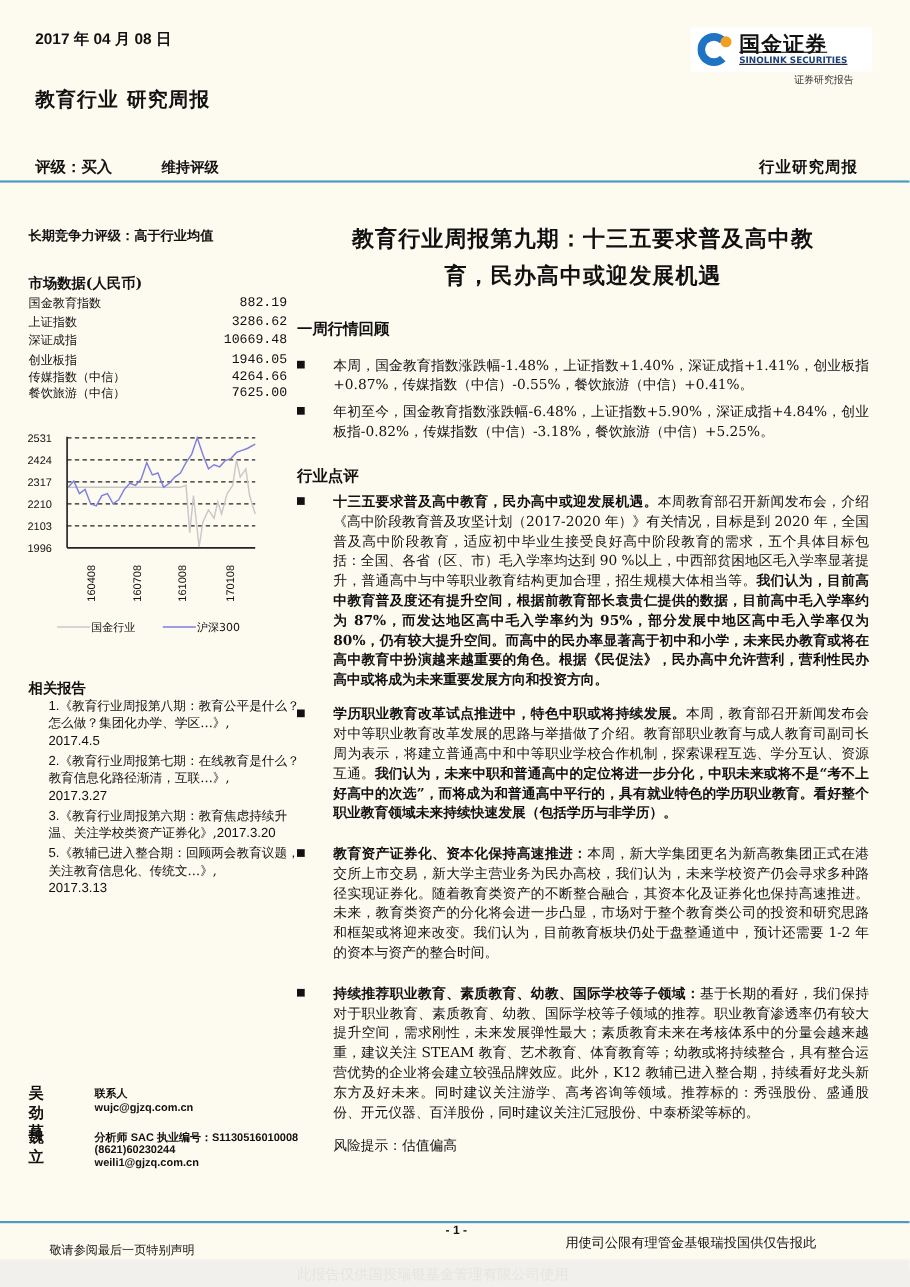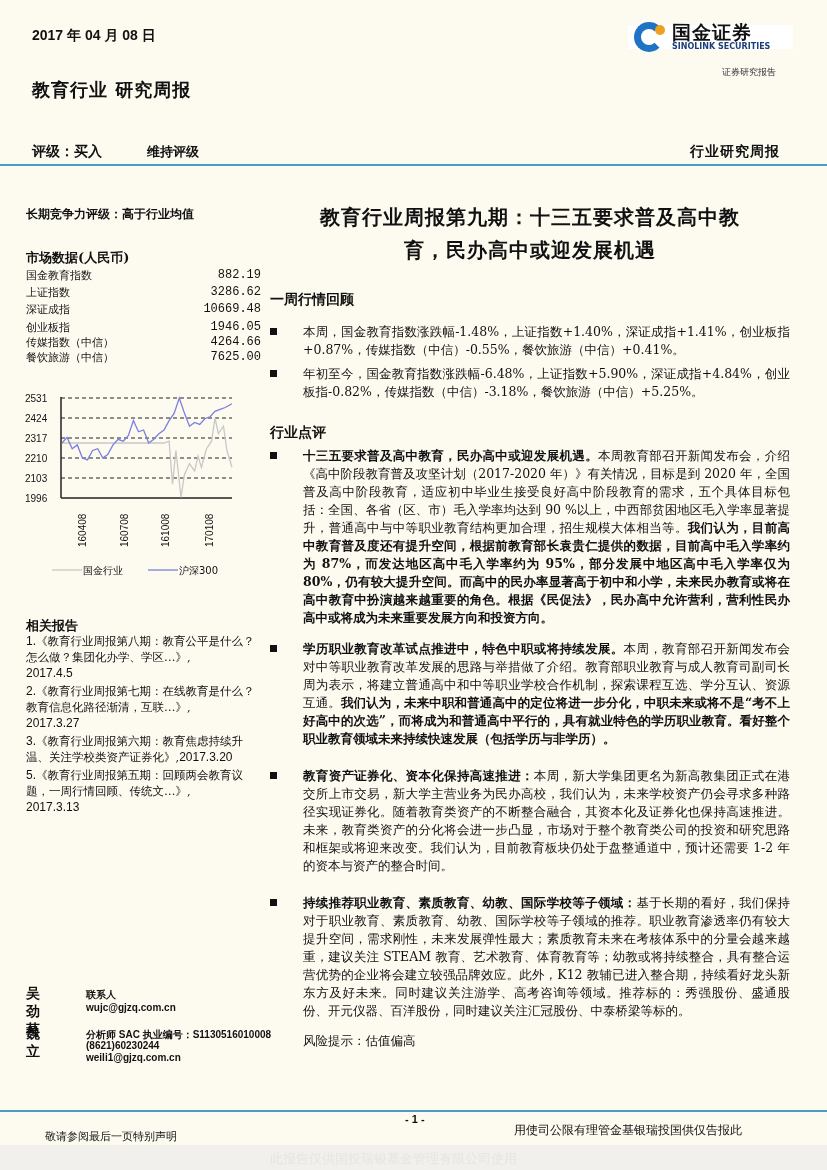--- a/index.html
+++ b/index.html
@@ -8,36 +8,36 @@
     background:#fdfaf0;
     font-family:"DejaVu Serif", serif; color:#111;
   }
   .abs { position:absolute; }
   .date { left:32px; top:27px; font-family:"Liberation Sans", sans-serif; font-weight:bold; font-size:14px; }
   .doc-type { left:32px; top:78px; font-size:18px; font-weight:bold; letter-spacing:1px; }
   .rating { left:32px; top:143px; font-size:14px; font-weight:bold; }
   .rating .maintain { margin-left:40px; font-size:13px; }
   .report-kind { right:47px; top:143px; font-size:14px; font-weight:bold; letter-spacing:1px; }
   .rule { left:0; width:827px; height:2px; background:#4a9cc4; }
-  .logo { left:628px; top:25px; width:165px; height:24px; background:#fff; display:flex; align-items:center; }
+  .logo { left:628px; top:25px; width:165px; height:40px; background:#fff; display:flex; align-items:center;text-decoration:underline; }
   .logo-mark { width:30px; height:30px; border-radius:50%; border:7px solid #1f73c4; border-right-color:#fff; box-sizing:border-box; position:relative; margin-left:6px; }
   .logo-dot { position:absolute; width:10px; height:10px; border-radius:50%; background:#f0a020; right:-8px; top:-4px; }
   .logo-text { margin-left:8px; }
   .logo-cn { font-family:"DejaVu Sans", sans-serif; font-weight:bold; font-size:19px; line-height:20px; letter-spacing:1px; }
   .logo-en { font-family:"DejaVu Sans", sans-serif; font-weight:bold; font-size:8px; color:#1a3f7a; line-height:10px; }
   .logo-sub { left:722px; top:66px; font-size:9px; color:#333; }
 
   .sidebar { left:26px; width:235px; }
   .comp { top:206px; font-size:12px; font-weight:bold; }
   .mkt-title { top:249px; font-size:13px; font-weight:bold; }
   .mkt-row { display:flex; justify-content:space-between; font-size:11px; line-height:15px; }
   .mkt-row .val { font-family:Liberation Mono, monospace; font-size:12px; }
   .chart { left:20px; top:385px; width:225px; height:200px; }
   .related-title { top:617px; font-size:13px; font-weight:bold; }
-  .related { top:633px; font-size:11.5px; line-height:16px; }
+  .related { top:633px; font-size:11.5px; line-height:16px;margin-left:18px; }
   .related .item { margin-bottom:2px; }
   .related .num, .related .date2 { font-family:"Liberation Sans", sans-serif; font-size:12px; }
   .analyst { left:26px; font-size:11px; }
   .analyst .name { position:absolute; left:0; font-size:14px; font-weight:bold; }
   .analyst .info { position:absolute; left:60px; font-family:"Liberation Sans", sans-serif; font-size:10px; font-weight:bold; line-height:12px; white-space:nowrap; }
 
   .main { left:270px; width:520px; }
   .title { top:201px; left:270px; width:520px; font-size:20px; font-weight:bold; text-align:center; line-height:33px; letter-spacing:1px; }
   .sec { font-size:14px; font-weight:bold; }
   .bullet { position:absolute; left:0; width:520px; font-size:12.5px; line-height:18px; }
@@ -140,21 +140,21 @@
     <line x1="128" y1="185" x2="158" y2="185" stroke="#7b7fe0" stroke-width="1.3"></line>
     <text x="159" y="189">沪深300</text>
   </g>
 </svg>
 
 <div class="abs sidebar related-title">相关报告</div>
 <div class="abs sidebar related">
   <div class="item"><span class="num">1.</span><span>《教育行业周报第八期：教育公平是什么？怎么做？集团化办学、学区…》,</span><br><span class="date2">2017.4.5</span></div>
   <div class="item"><span class="num">2.</span><span>《教育行业周报第七期：在线教育是什么？教育信息化路径渐清，互联…》,</span><br><span class="date2">2017.3.27</span></div>
   <div class="item"><span class="num">3.</span><span>《教育行业周报第六期：教育焦虑持续升温、关注学校类资产证券化》,</span><span class="date2">2017.3.20</span></div>
-  <div class="item"><span class="num">5.</span><span>《教育行业周报第五期：回顾两会教育议题，一周行情回顾、传统文…》,</span><br><span class="date2">2017.3.13</span></div>
+  <div class="item"><span class="num">5.</span><span>《教辅已进入整合期：回顾两会教育议题，关注教育信息化、传统文…》,</span><br><span class="date2">2017.3.13</span></div>
 </div>
 
 <div class="abs analyst" style="top:985px">
   <div class="name" style="top:0">吴劲草</div>
   <div class="info" style="top:4px">联系人</div>
   <div class="info" style="top:17px">wujc@gjzq.com.cn</div>
 </div>
 <div class="abs analyst" style="top:1025px">
   <div class="name" style="top:0">魏立</div>
   <div class="info" style="top:4px">分析师 SAC 执业编号：S1130516010008</div>

